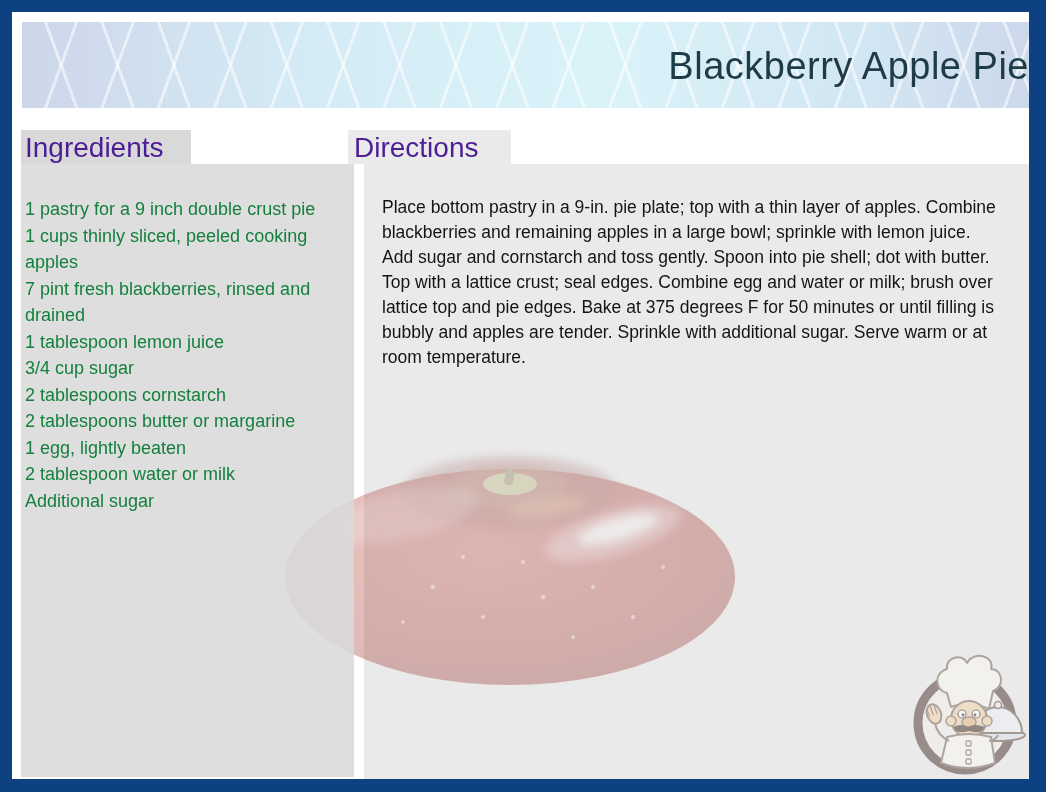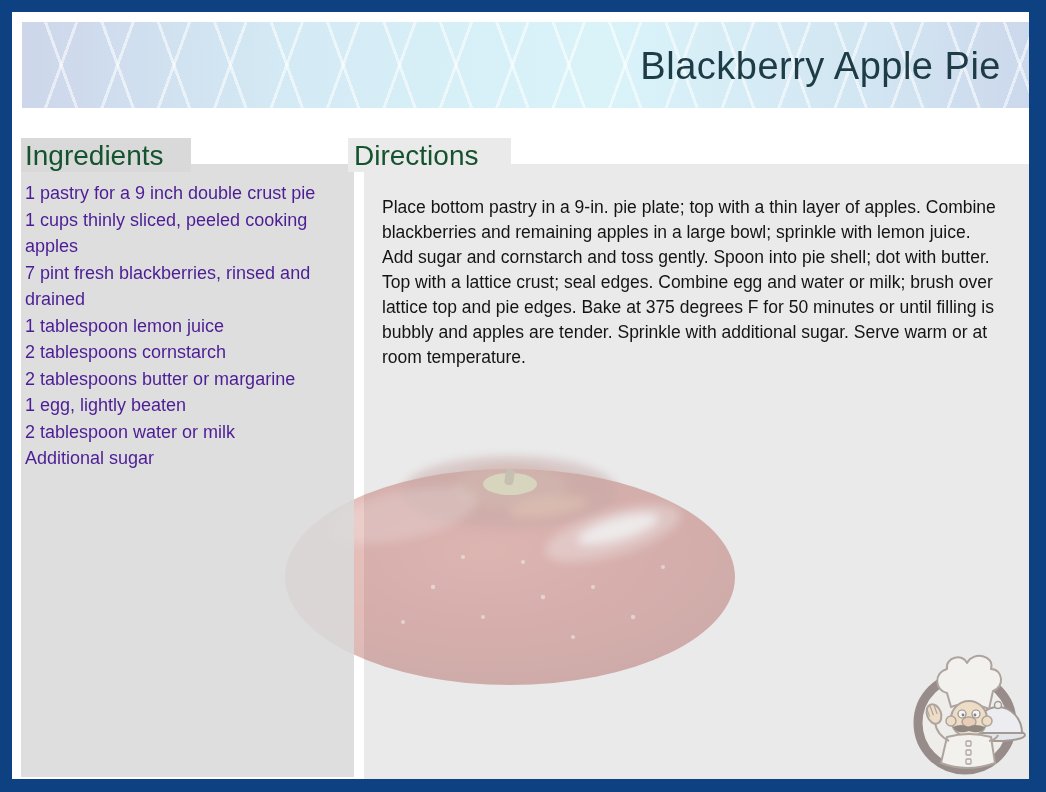--- a/index.html
+++ b/index.html
@@ -25,39 +25,37 @@
     background:
       repeating-linear-gradient(110deg, rgba(255,255,255,0) 0 50px, rgba(255,255,255,0.55) 50px 53px),
       repeating-linear-gradient(70deg,  rgba(255,255,255,0) 0 50px, rgba(255,255,255,0.55) 50px 53px),
       linear-gradient(92deg, #cdd6ea 0%, #d4ebf5 28%, #daf3f9 58%, #d2e5f2 85%, #ccd8ec 100%);
   }
   .banner h1 {
     margin: 0;
     height: 86px;
     line-height: 88px;
     text-align: right;
-    padding-right: 28px;
     font-size: 38px;
     font-weight: 400;
     color: #1e3c46;
     letter-spacing: 0.5px;
   }
 
   
   .heading-box {
     position: absolute;
     top: 118px;
     height: 34px;
     padding: 2px 0 0 4px;
     font-size: 28px;
     font-weight: 400;
-    color: #14532d;
+    color: #4c1d95;
     line-height: 32px;
     z-index: 3;
-    margin-top: 8px;
   }
   .heading-box.left  { left: 9px;   width: 170px; background: #d9d9d9; }
   .heading-box.right { left: 336px; width: 163px; background: #eaeaeb; padding-left: 6px; }
 
   .panel-left {
     position: absolute;
     left: 9px; top: 152px;
     width: 333px; height: 613px;
     background: rgba(217,217,217,0.88);
     z-index: 2;
@@ -65,25 +63,25 @@
   .panel-right {
     position: absolute;
     left: 352px; top: 152px;
     width: 665px; height: 615px;
     background: #eaeaeb;
     z-index: 0;
   }
 
   .ingredients-list {
     position: absolute;
-    left: 4px; top: 16px;
+    left: 4px; top: 32px;
     width: 326px;
     font-size: 18px;
     line-height: 26.5px;
-    color: #4c1d95;
+    color: #15803d;
   }
   .ingredients-list div { margin: 0; }
 
   .directions-text {
     position: relative;
     z-index: 2;
     margin: 0;
     padding: 31px 26px 0 18px;
     width: 660px;
     font-size: 17.5px;
@@ -193,20 +191,21 @@
       <path d="M84,88 Q92,86 93,82" fill="none" stroke="#7d6c60" stroke-width="2"></path>
     </svg>
   </div>
 
   <div class="panel-left">
     <div class="ingredients-list">
       <div>1 pastry for a 9 inch double crust pie</div>
       <div>1 cups thinly sliced, peeled cooking apples</div>
       <div>7 pint fresh blackberries, rinsed and drained</div>
       <div>1 tablespoon lemon juice</div>
+      <div>3/4 cup sugar</div>
       <div>2 tablespoons cornstarch</div>
       <div>2 tablespoons butter or margarine</div>
       <div>1 egg, lightly beaten</div>
       <div>2 tablespoon water or milk</div>
       <div>Additional sugar</div>
     </div>
   </div>
 
   <div class="heading-box left">Ingredients</div>
   <div class="heading-box right">Directions</div>

